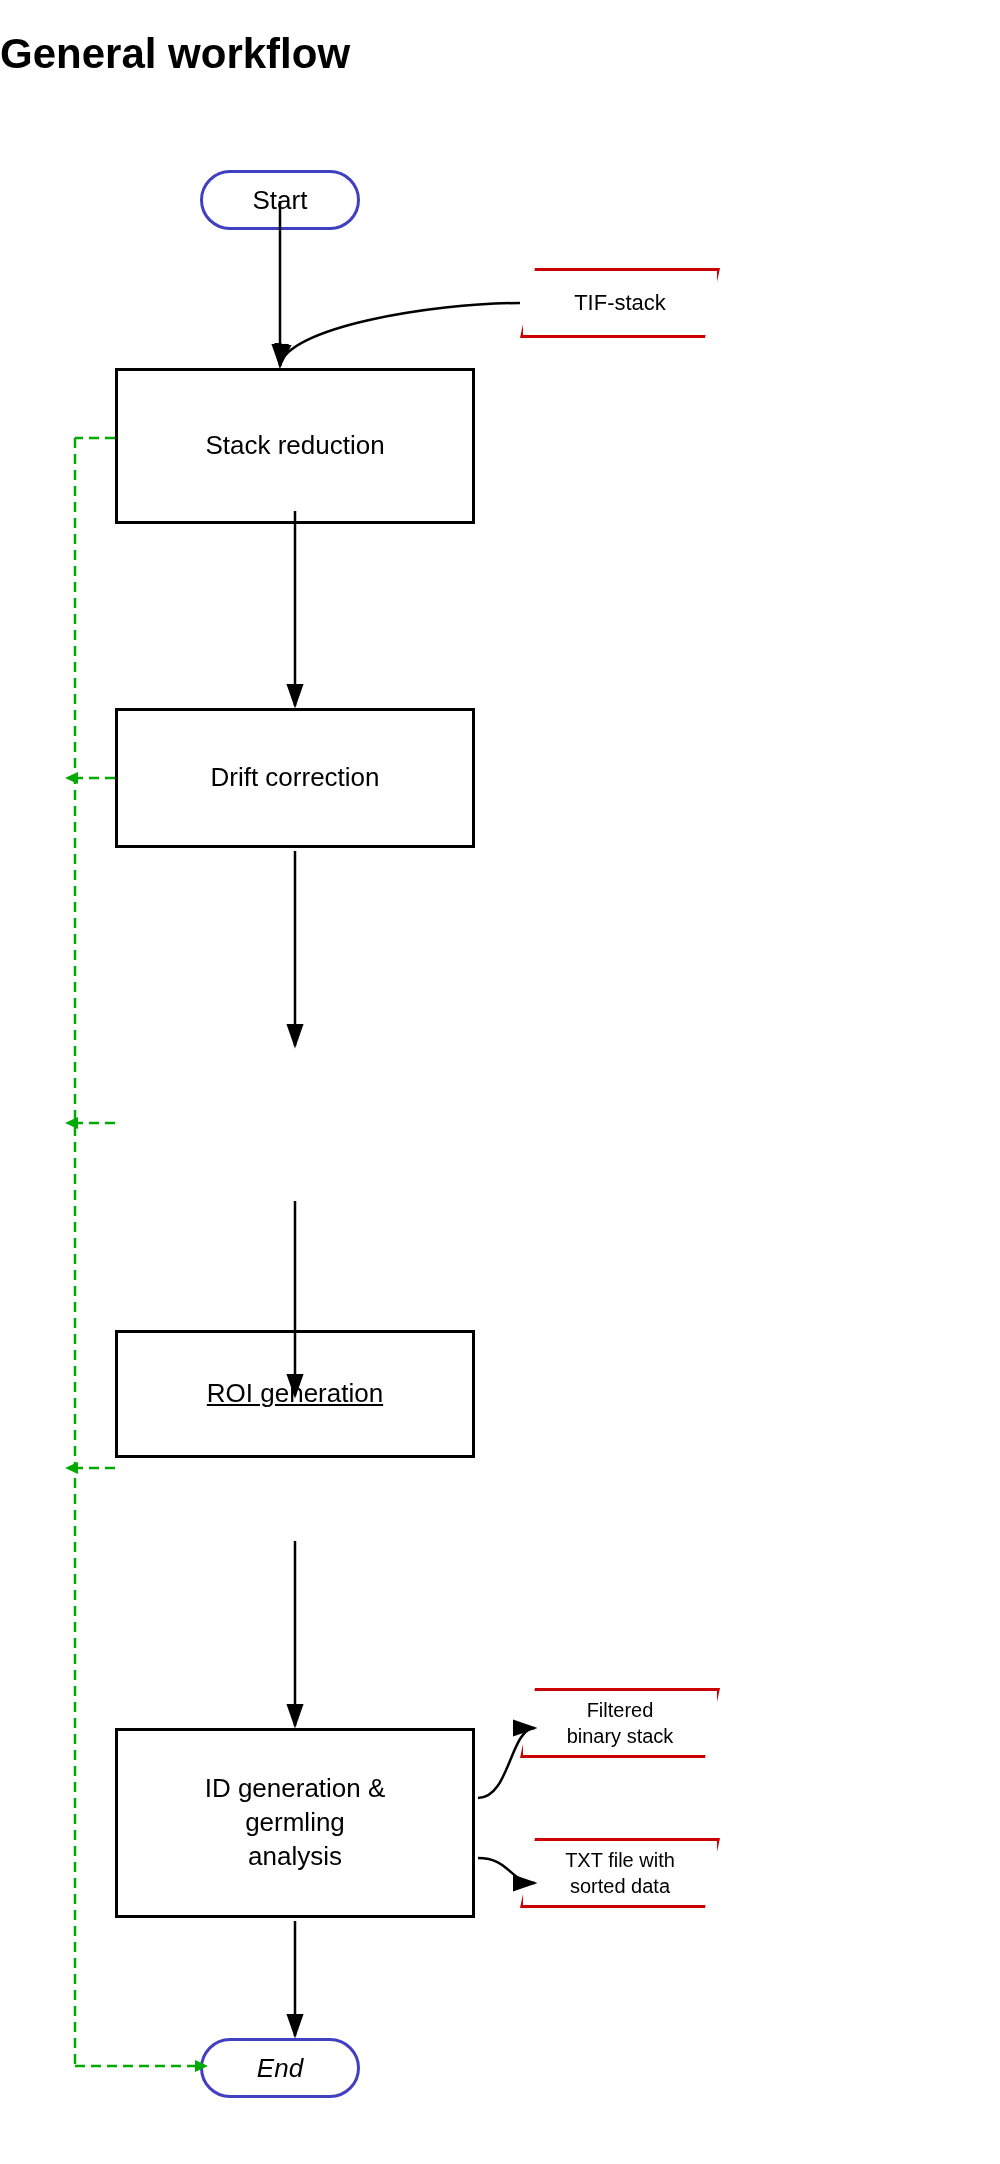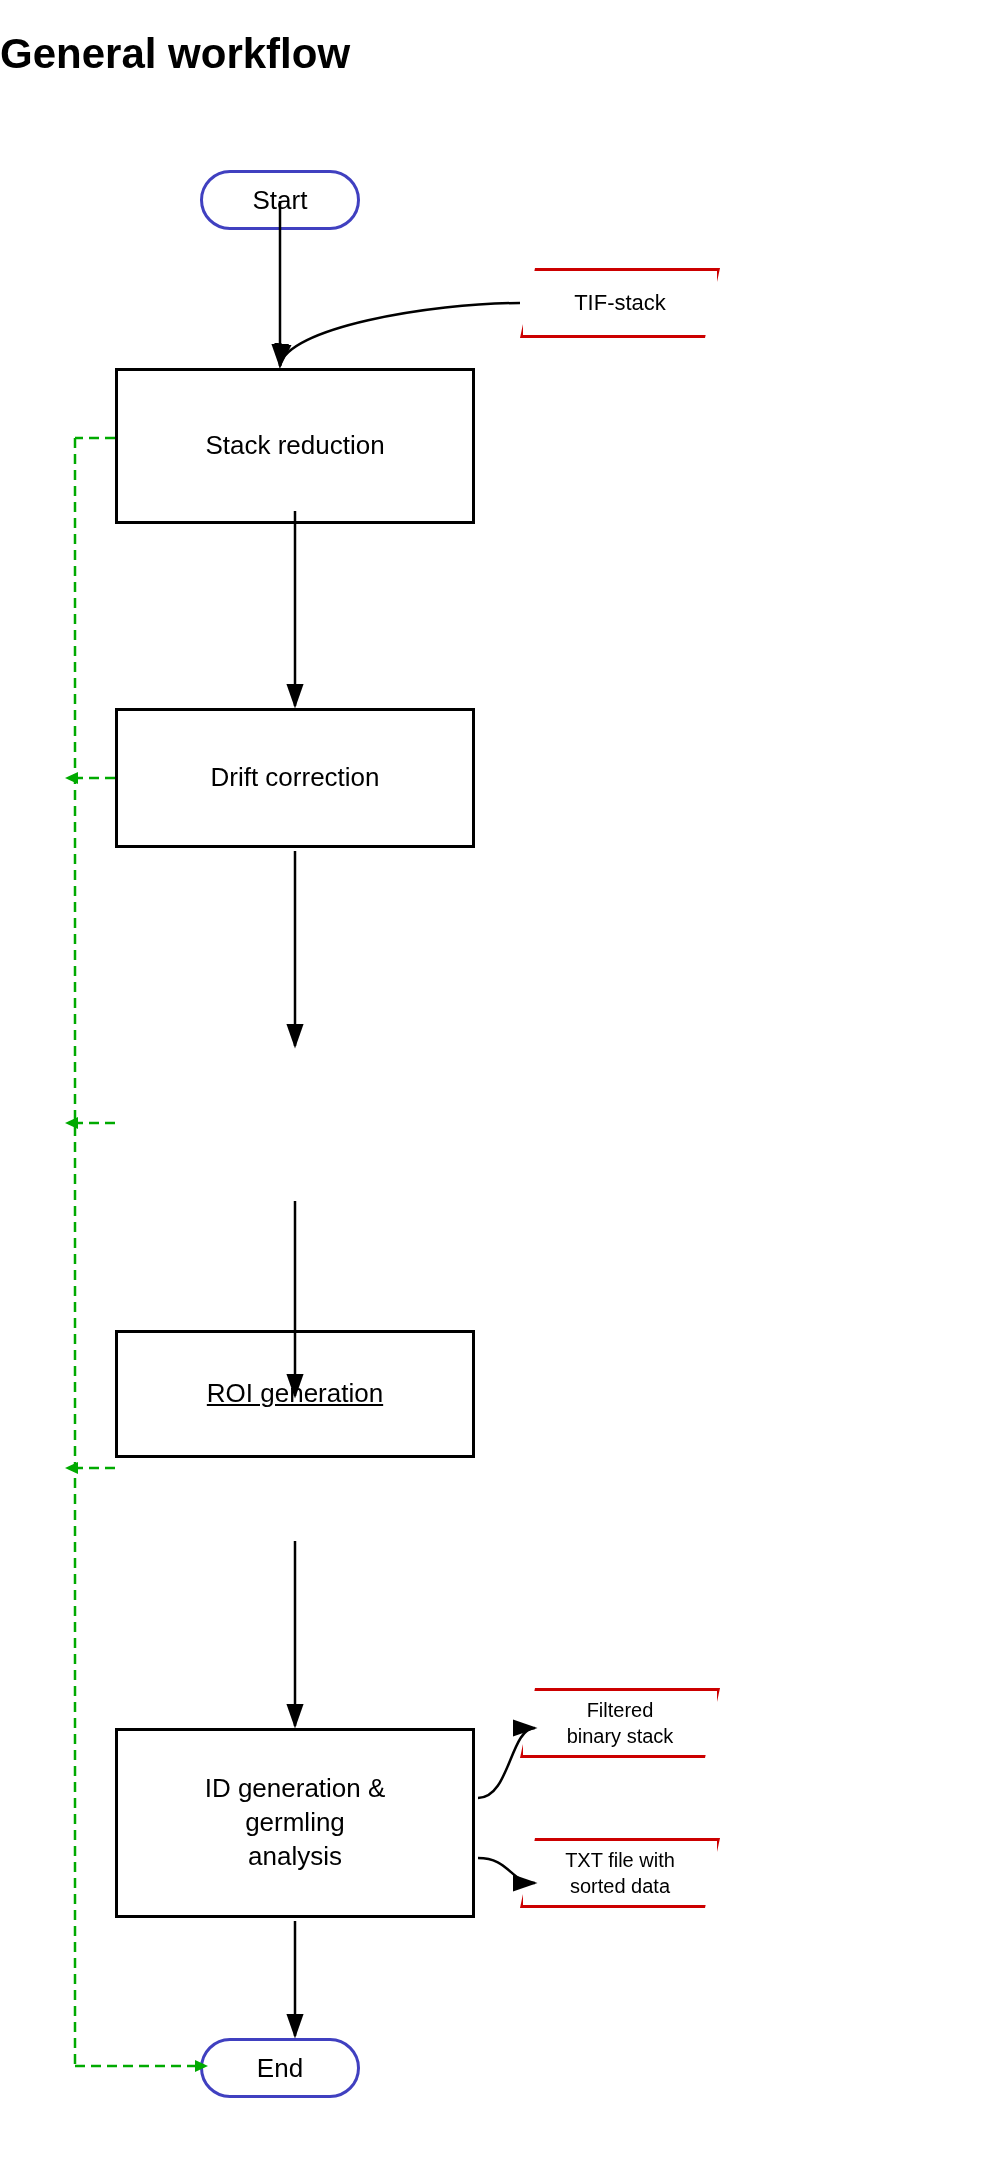--- a/index.html
+++ b/index.html
@@ -93,20 +93,21 @@
       width: 160px;
       height: 60px;
       border: 3px solid #4040c0;
       border-radius: 30px;
       display: flex;
       align-items: center;
       justify-content: center;
       font-size: 26px;
       color: #000;
       background: #fff;
+      font-style: italic;
     }
 
     
     .parallelogram {
       position: absolute;
       background: #fff;
     }
 
     .para-tif-stack {
       top: 170px;

